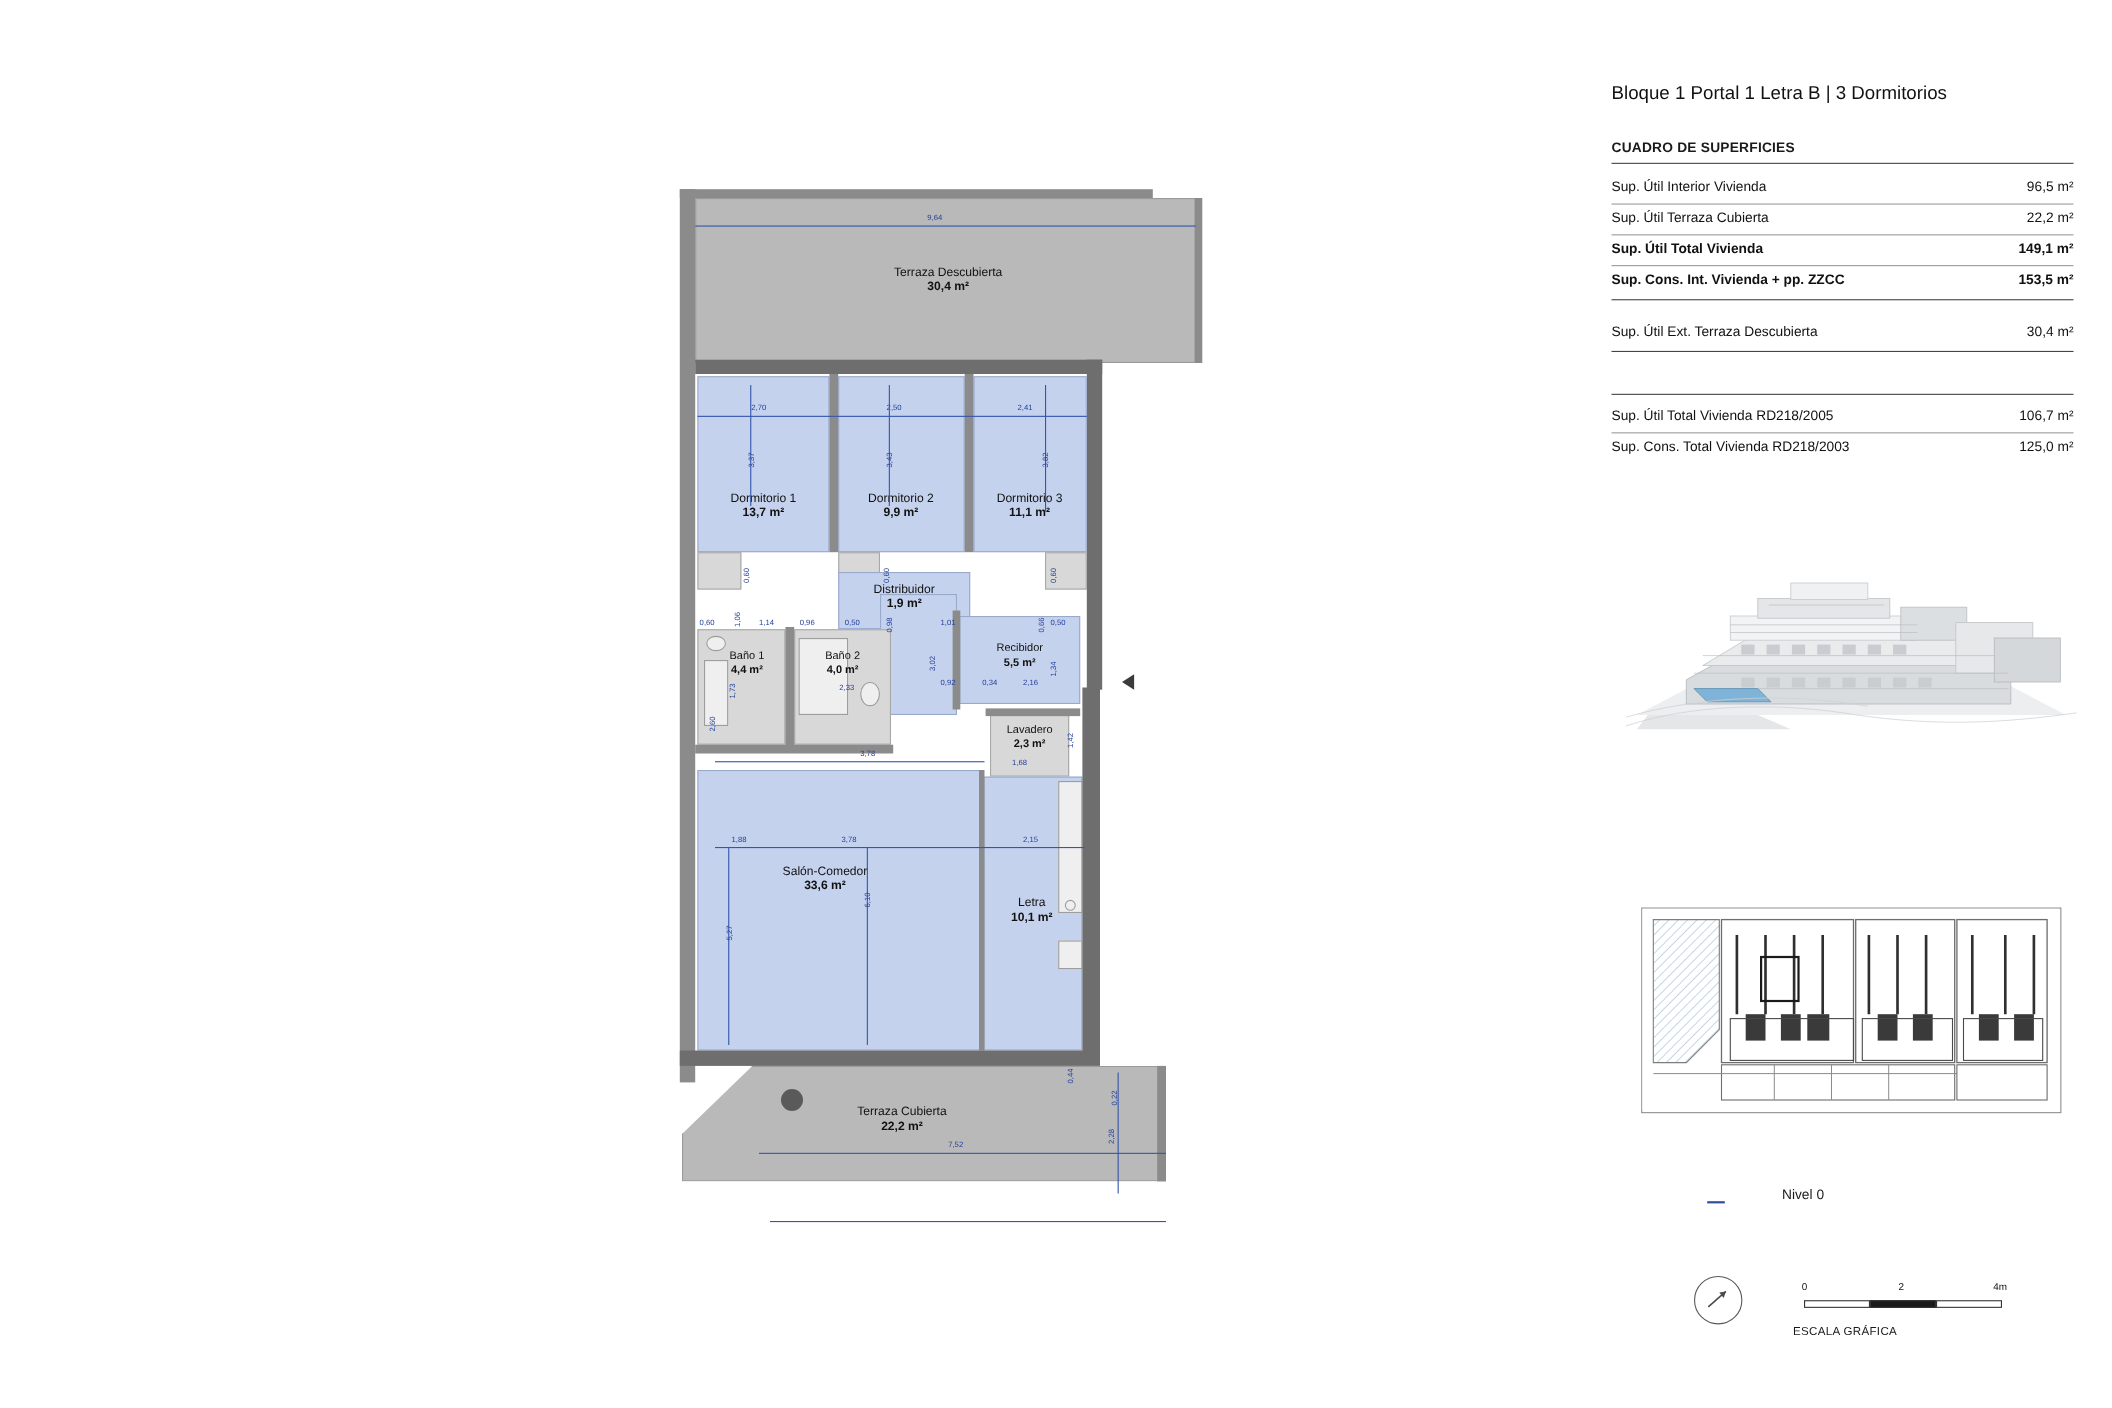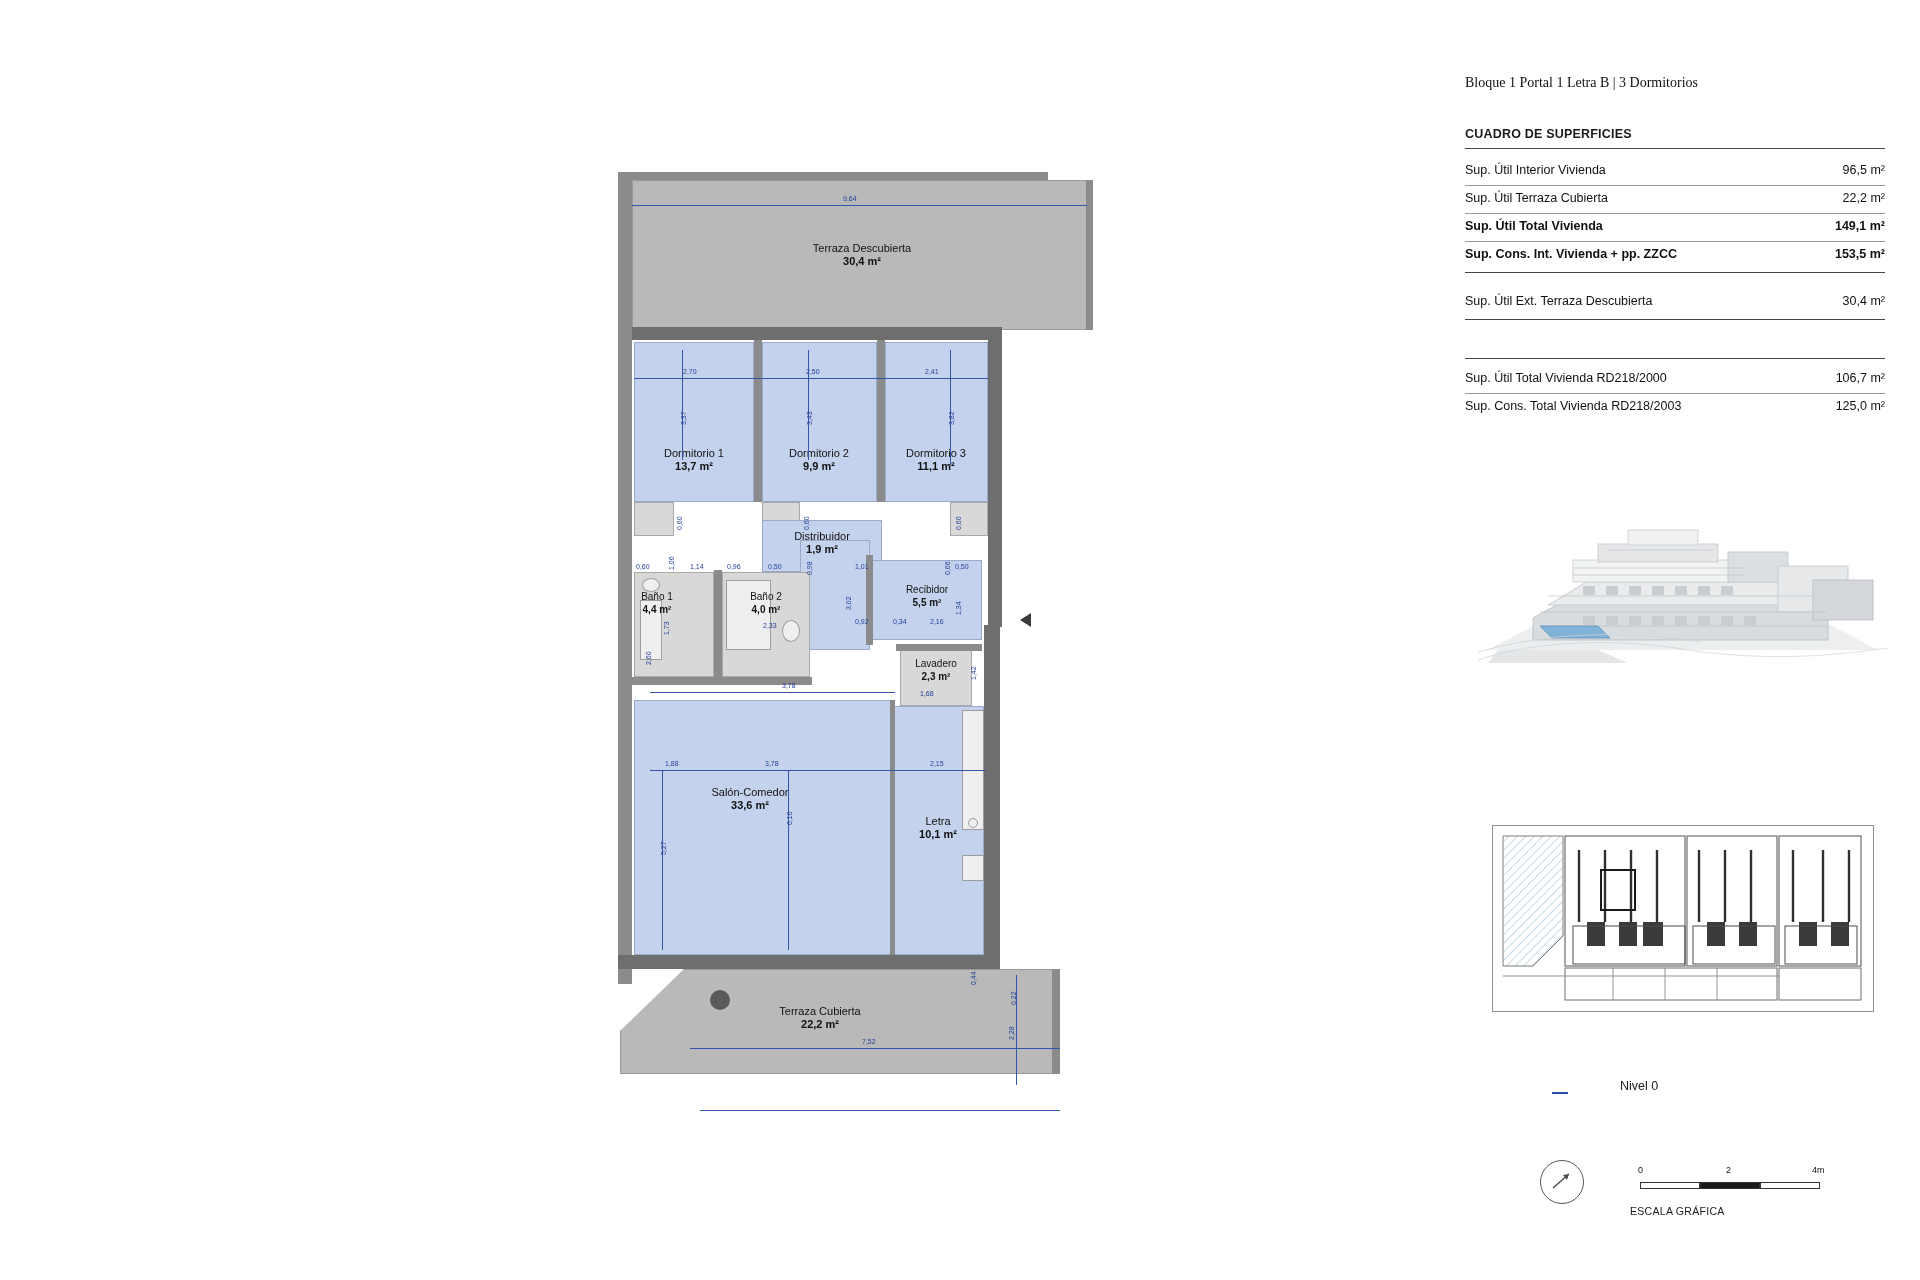--- a/index.html
+++ b/index.html
@@ -82,24 +82,23 @@
   
   #side-panel {
     position: absolute;
     left: 1440px; top: 0;
     width: 480px; height: 1280px;
     padding: 0;
   }
   #panel-title {
     position: absolute;
     left: 25px; top: 75px;
-    font-size: 14px;
+    font-size: 17px;
     color: #111;
     white-space: nowrap;
-    font-family: Liberation Serif, serif;
   }
   #tbl-head {
     position: absolute;
     left: 25px; top: 127px;
     font-size: 12.5px;
     font-weight: bold;
     letter-spacing: .2px;
   }
   .rule {
     position: absolute;
@@ -242,21 +241,21 @@
       <span class="ar">9,9 m²</span>
   </div>
   <div class="label" style="left:882px; top:447px; width:108px;">
     <span class="nm">Dormitorio 3</span>
       <span class="ar">11,1 m²</span>
   </div>
   <div class="label" style="left:762px; top:530px; width:120px;">
     <span class="nm">Distribuidor</span>
       <span class="ar">1,9 m²</span>
   </div>
-  <div class="label small" style="left:616px; top:590px; width:82px;">
+  <div class="label small" style="left:638px; top:590px; width:82px;">
     <span class="nm">Baño 1</span>
       <span class="ar">4,4 m²</span>
   </div>
   <div class="label small" style="left:722px; top:590px; width:88px;">
     <span class="nm">Baño 2</span>
       <span class="ar">4,0 m²</span>
   </div>
   <div class="label small" style="left:872px; top:583px; width:110px;">
     <span class="nm">Recibidor</span>
       <span class="ar">5,5 m²</span>
@@ -369,21 +368,21 @@
   <div class="rule" style="top:272px;"></div>
 
   <div class="srow" style="top:294px;">
     <span class="k">Sup. Útil Ext. Terraza Descubierta</span>
     <span class="v">30,4 m²</span>
   </div>
   <div class="rule" style="top:319px;"></div>
 
   <div class="rule" style="top:358px;"></div>
   <div class="srow" style="top:371px;">
-    <span class="k">Sup. Útil Total Vivienda RD218/2000</span>
+    <span class="k">Sup. Útil Total Vivienda RD218/2005</span>
     <span class="v">106,7 m²</span>
   </div>
   <div class="rule light" style="top:393px;"></div>
   <div class="srow" style="top:399px;">
     <span class="k">Sup. Cons. Total Vivienda RD218/2003</span>
     <span class="v">125,0 m²</span>
   </div>
 
 
   <div id="massing">

